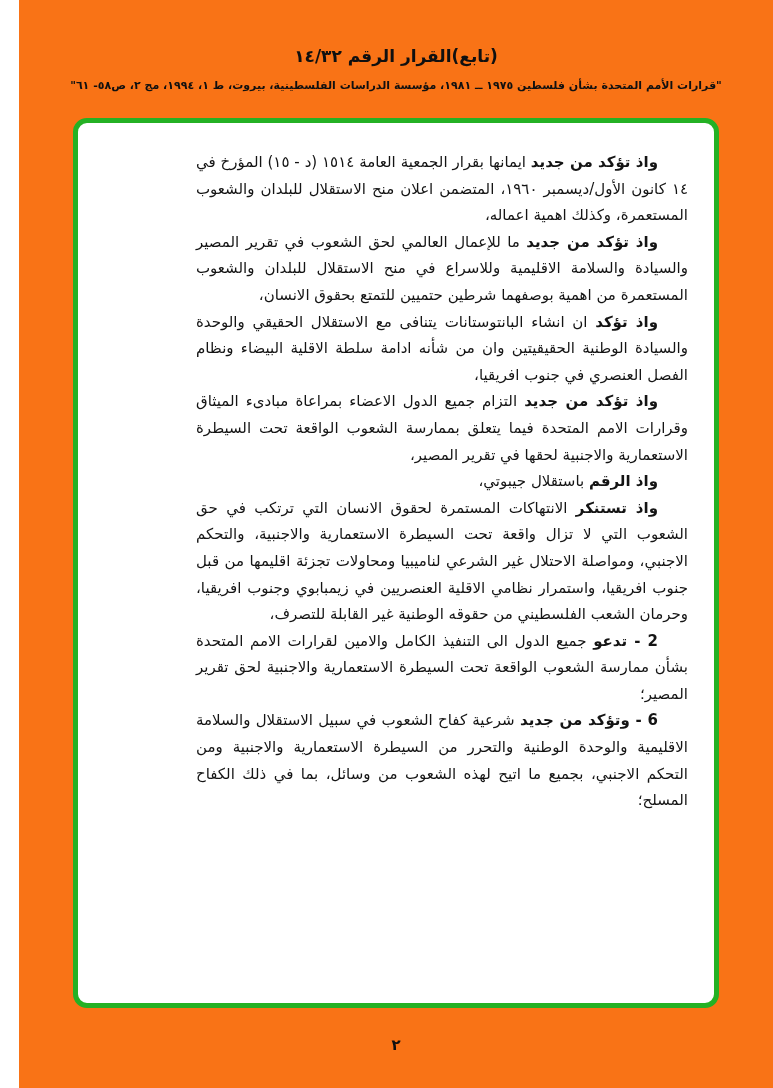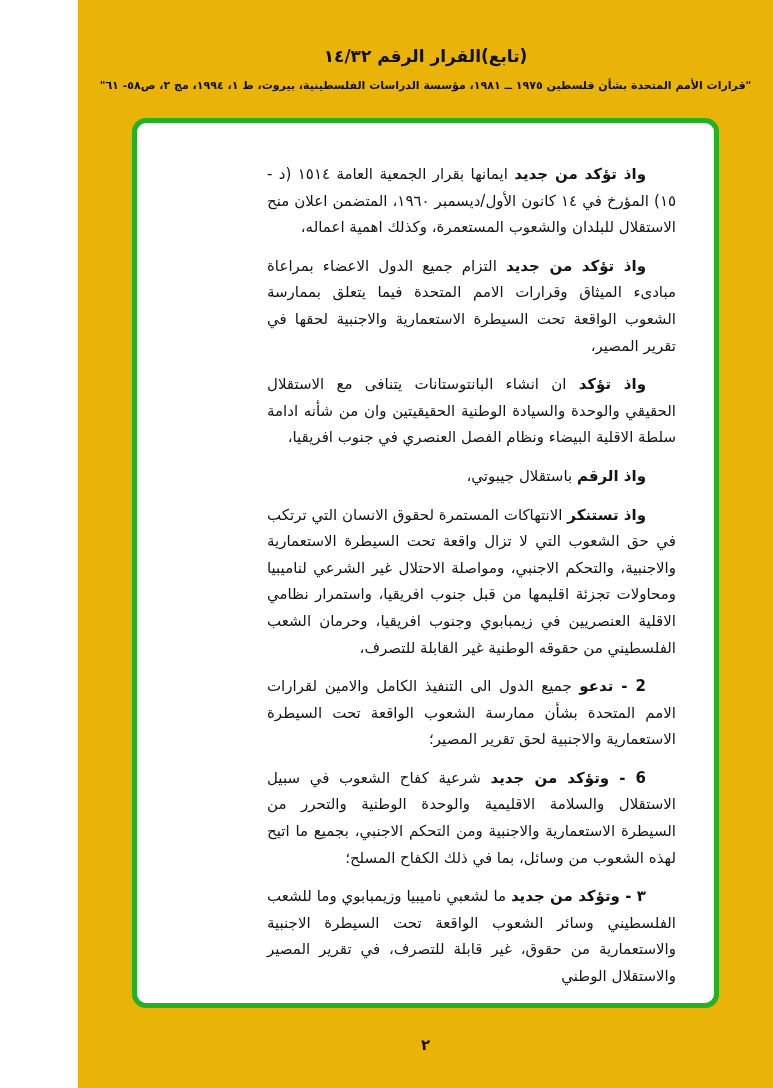--- a/index.html
+++ b/index.html
@@ -9,23 +9,23 @@
   }
   body {
     width: 773px;
     height: 1088px;
     font-family: "DejaVu Sans", sans-serif;
     direction: rtl;
     overflow: hidden;
   }
   .page {
     position: relative;
-    width: 695px;
+    width: 754px;
     height: 1088px;
-    background: #eab308;
+    background: #f97316;
   }
   .page-header {
     text-align: center;
     padding-top: 46px;
   }
   .title {
     font-size: 17px;
     font-weight: bold;
     color: #101010;
     margin: 0 0 13px 0;
@@ -49,21 +49,21 @@
     background: #ffffff;
   }
   .doc-body {
     font-size: 15px;
     line-height: 26.6px;
     color: #141414;
     text-align: justify;
     text-justify: inter-word;
   }
   .para {
-    margin: 12px;
+    margin: 0;
     text-indent: 30px;
   }
   .para .lead {
     font-weight: bold;
   }
   .page-footer {
     position: absolute;
     left: 0;
     right: 0;
     bottom: 34px;
@@ -81,27 +81,27 @@
 <div class="page">
 
   <header class="page-header">
     <h1 class="title">(تابع)القرار الرقم ١٤/٣٢</h1>
     <div class="source">"قرارات الأمم المتحدة بشأن فلسطين ١٩٧٥ ــ ١٩٨١، مؤسسة الدراسات الفلسطينية، بيروت، ط ١، ١٩٩٤، مج ٢، ص٥٨- ٦١"</div>
   </header>
 
   <main class="green-box" style="border-color: rgb(36, 177, 36);">
     <div class="doc-body" style="color: rgb(20, 20, 20);">
         <p class="para"><span class="lead">واذ تؤكد من جديد</span><span> ايمانها بقرار الجمعية العامة ١٥١٤ (د - ١٥) المؤرخ في ١٤ كانون الأول/ديسمبر ١٩٦٠، المتضمن اعلان منح الاستقلال للبلدان والشعوب المستعمرة، وكذلك اهمية اعماله،</span></p>
+        <p class="para"><span class="lead">واذ تؤكد من جديد</span><span> ما للإعمال العالمي لحق الشعوب في تقرير المصير والسيادة والسلامة الاقليمية وللاسراع في منح الاستقلال للبلدان والشعوب المستعمرة من اهمية بوصفهما شرطين حتميين للتمتع بحقوق الانسان،</span></p>
+        <p class="para"><span class="lead">واذ تؤكد</span><span> ان انشاء البانتوستانات يتنافى مع الاستقلال الحقيقي والوحدة والسيادة الوطنية الحقيقيتين وان من شأنه ادامة سلطة الاقلية البيضاء ونظام الفصل العنصري في جنوب افريقيا،</span></p>
         <p class="para"><span class="lead">واذ تؤكد من جديد</span><span> التزام جميع الدول الاعضاء بمراعاة مبادىء الميثاق وقرارات الامم المتحدة فيما يتعلق بممارسة الشعوب الواقعة تحت السيطرة الاستعمارية والاجنبية لحقها في تقرير المصير،</span></p>
-        <p class="para"><span class="lead">واذ تؤكد</span><span> ان انشاء البانتوستانات يتنافى مع الاستقلال الحقيقي والوحدة والسيادة الوطنية الحقيقيتين وان من شأنه ادامة سلطة الاقلية البيضاء ونظام الفصل العنصري في جنوب افريقيا،</span></p>
         <p class="para"><span class="lead">واذ الرقم</span><span> باستقلال جيبوتي،</span></p>
         <p class="para"><span class="lead">واذ تستنكر</span><span> الانتهاكات المستمرة لحقوق الانسان التي ترتكب في حق الشعوب التي لا تزال واقعة تحت السيطرة الاستعمارية والاجنبية، والتحكم الاجنبي، ومواصلة الاحتلال غير الشرعي لناميبيا ومحاولات تجزئة اقليمها من قبل جنوب افريقيا، واستمرار نظامي الاقلية العنصريين في زيمبابوي وجنوب افريقيا، وحرمان الشعب الفلسطيني من حقوقه الوطنية غير القابلة للتصرف،</span></p>
         <p class="para"><span class="lead">2 - تدعو</span><span> جميع الدول الى التنفيذ الكامل والامين لقرارات الامم المتحدة بشأن ممارسة الشعوب الواقعة تحت السيطرة الاستعمارية والاجنبية لحق تقرير المصير؛</span></p>
         <p class="para"><span class="lead">6 - وتؤكد من جديد</span><span> شرعية كفاح الشعوب في سبيل الاستقلال والسلامة الاقليمية والوحدة الوطنية والتحرر من السيطرة الاستعمارية والاجنبية ومن التحكم الاجنبي، بجميع ما اتيح لهذه الشعوب من وسائل، بما في ذلك الكفاح المسلح؛</span></p>
-        <p class="para"><span class="lead">٣ - وتؤكد من جديد</span><span> ما لشعبي ناميبيا وزيمبابوي وما للشعب الفلسطيني وسائر الشعوب الواقعة تحت السيطرة الاجنبية والاستعمارية من حقوق، غير قابلة للتصرف، في تقرير المصير والاستقلال الوطني</span></p>
       </div>
   </main>
 
   <footer class="page-footer">
     <span class="page-number">٢</span>
   </footer>
 
 </div>
 
 </body></html>

